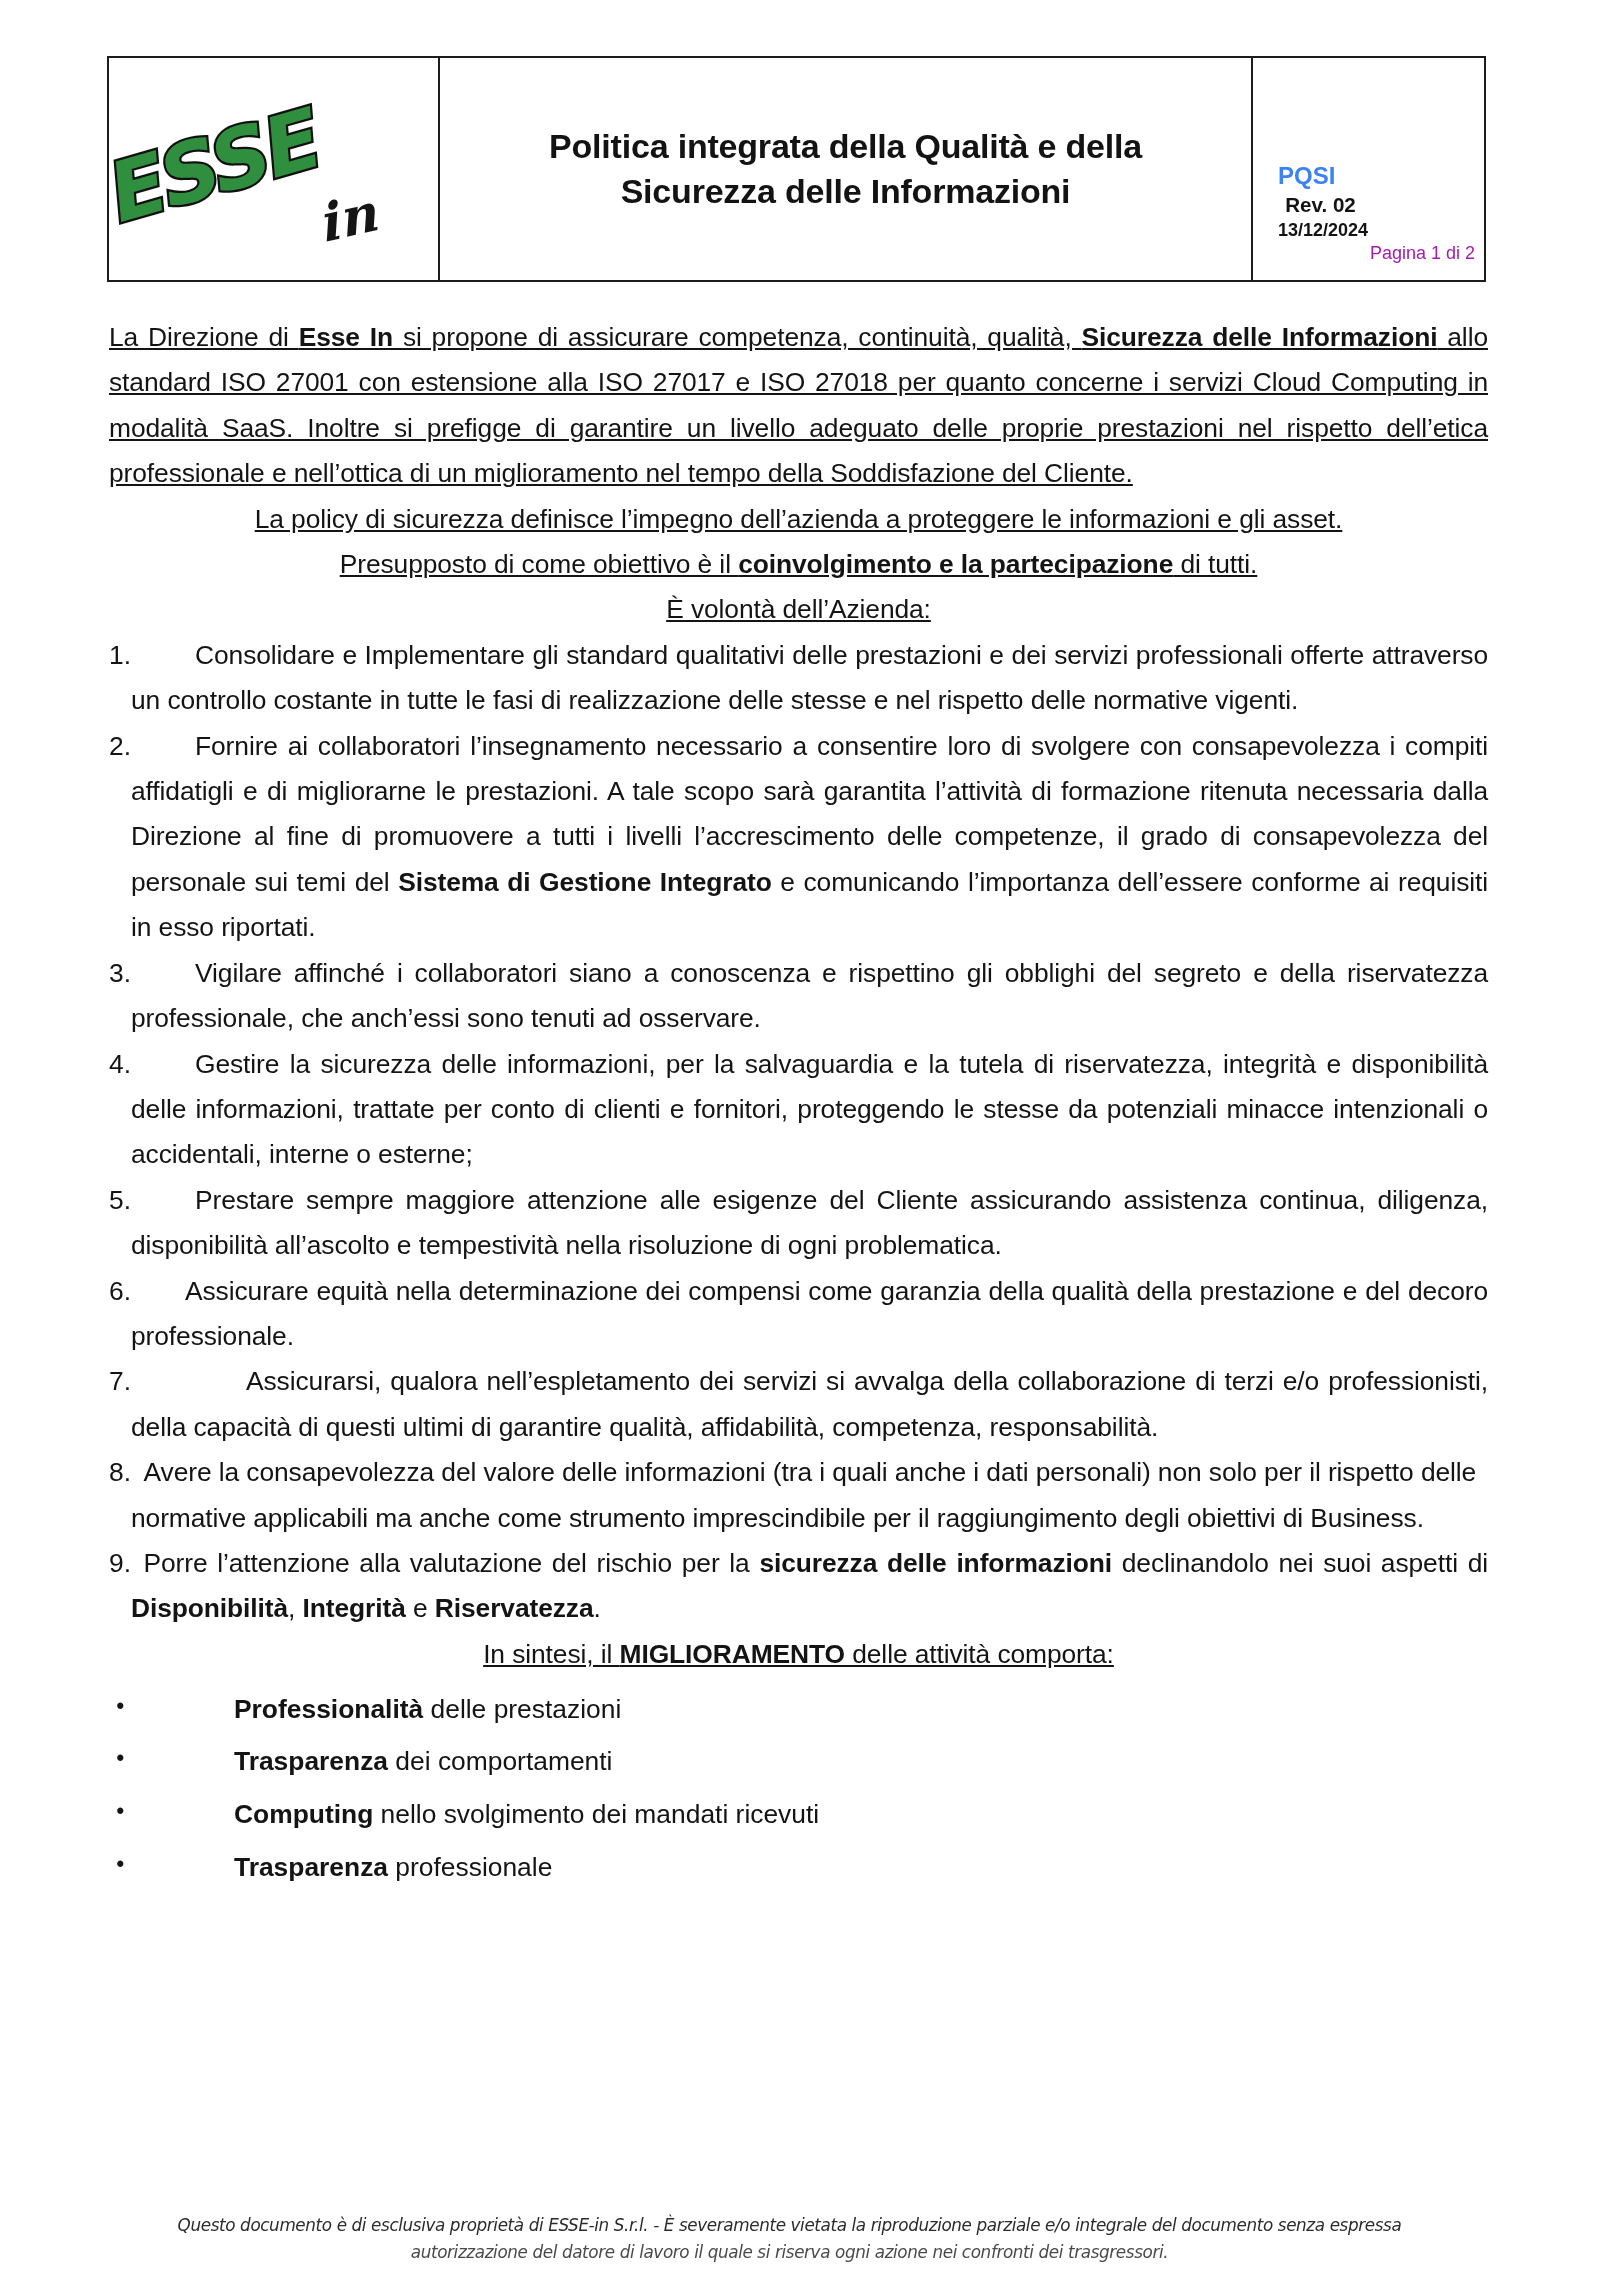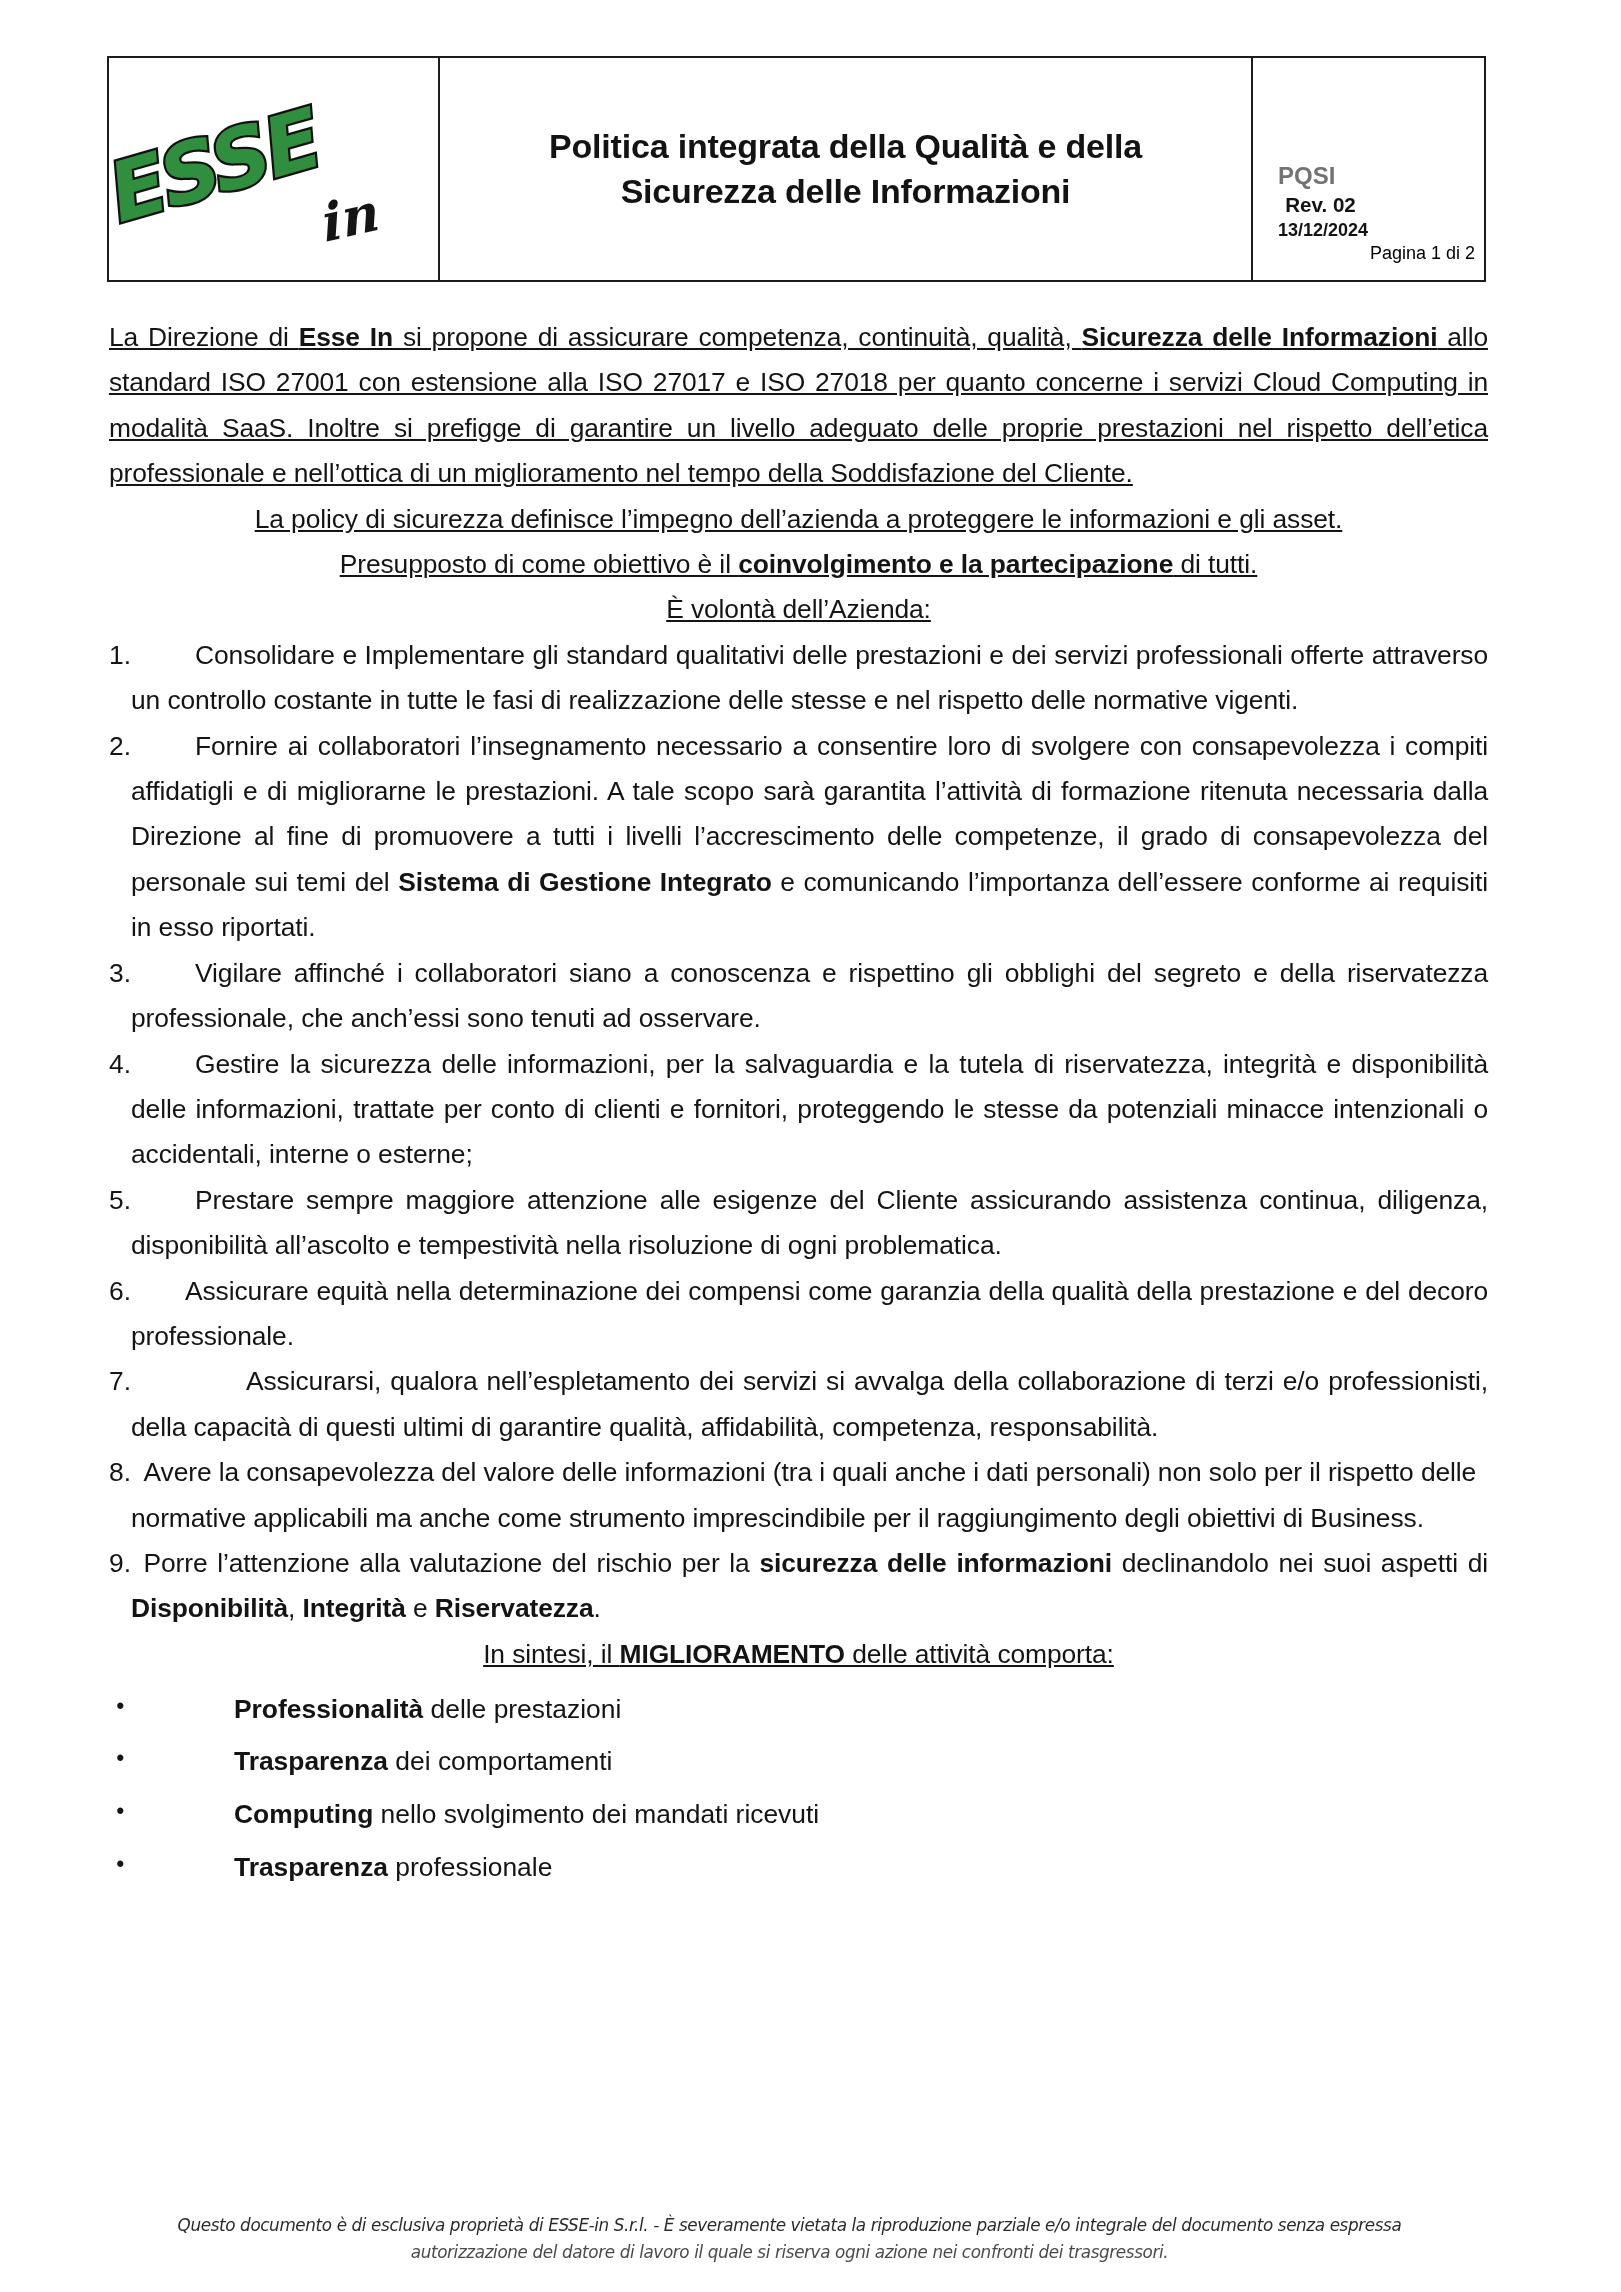--- a/index.html
+++ b/index.html
@@ -111,39 +111,39 @@
     left: 0;
     right: 7.2px;
     bottom: 14.3px;
     text-align: left;
     padding-left: 25px;
   }
   .meta-pqsi {
     font-size: 24px;
     font-weight: bold;
     line-height: 1.28;
-    color: #737373;
+    color: #3b82f6;
   }
   .meta-rev {
     font-size: 20.6px;
     font-weight: bold;
     line-height: 1.3;
     color: #131313;
     padding-left: 7.2px;
   }
   .meta-date {
     font-size: 18px;
     font-weight: bold;
     line-height: 1.3;
     color: #131313;
   }
   .meta-page {
     font-size: 18px;
     line-height: 1.3;
-    color: #000000;
+    color: #a21caf;
     text-align: right;
     padding-right: 1.8px;
   }
 
   
   .body-area {
     position: absolute;
     left: 109px;
     top: 315px;
     width: 1379px;

